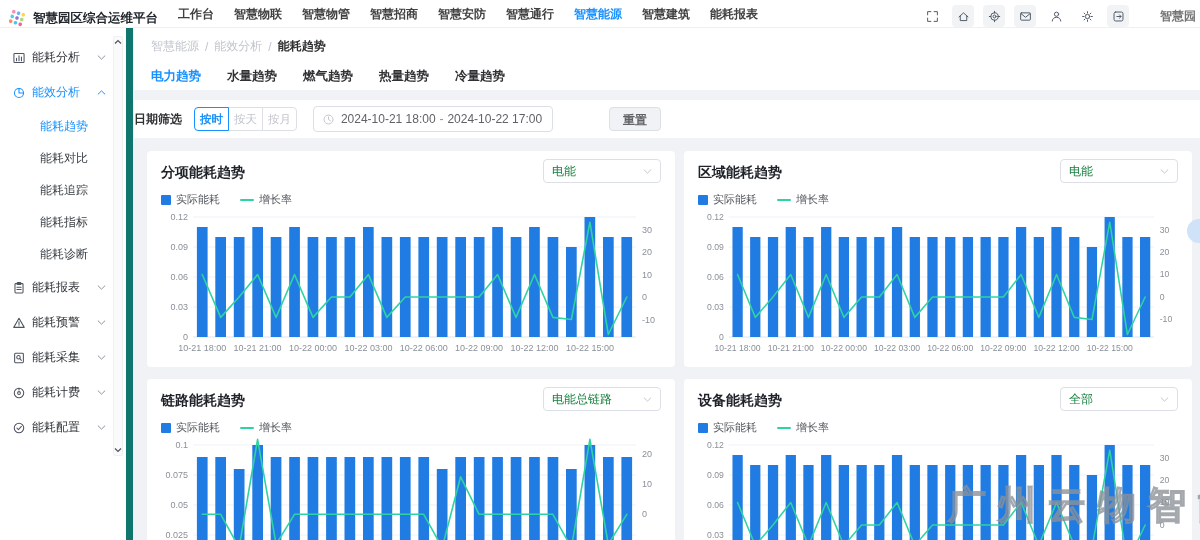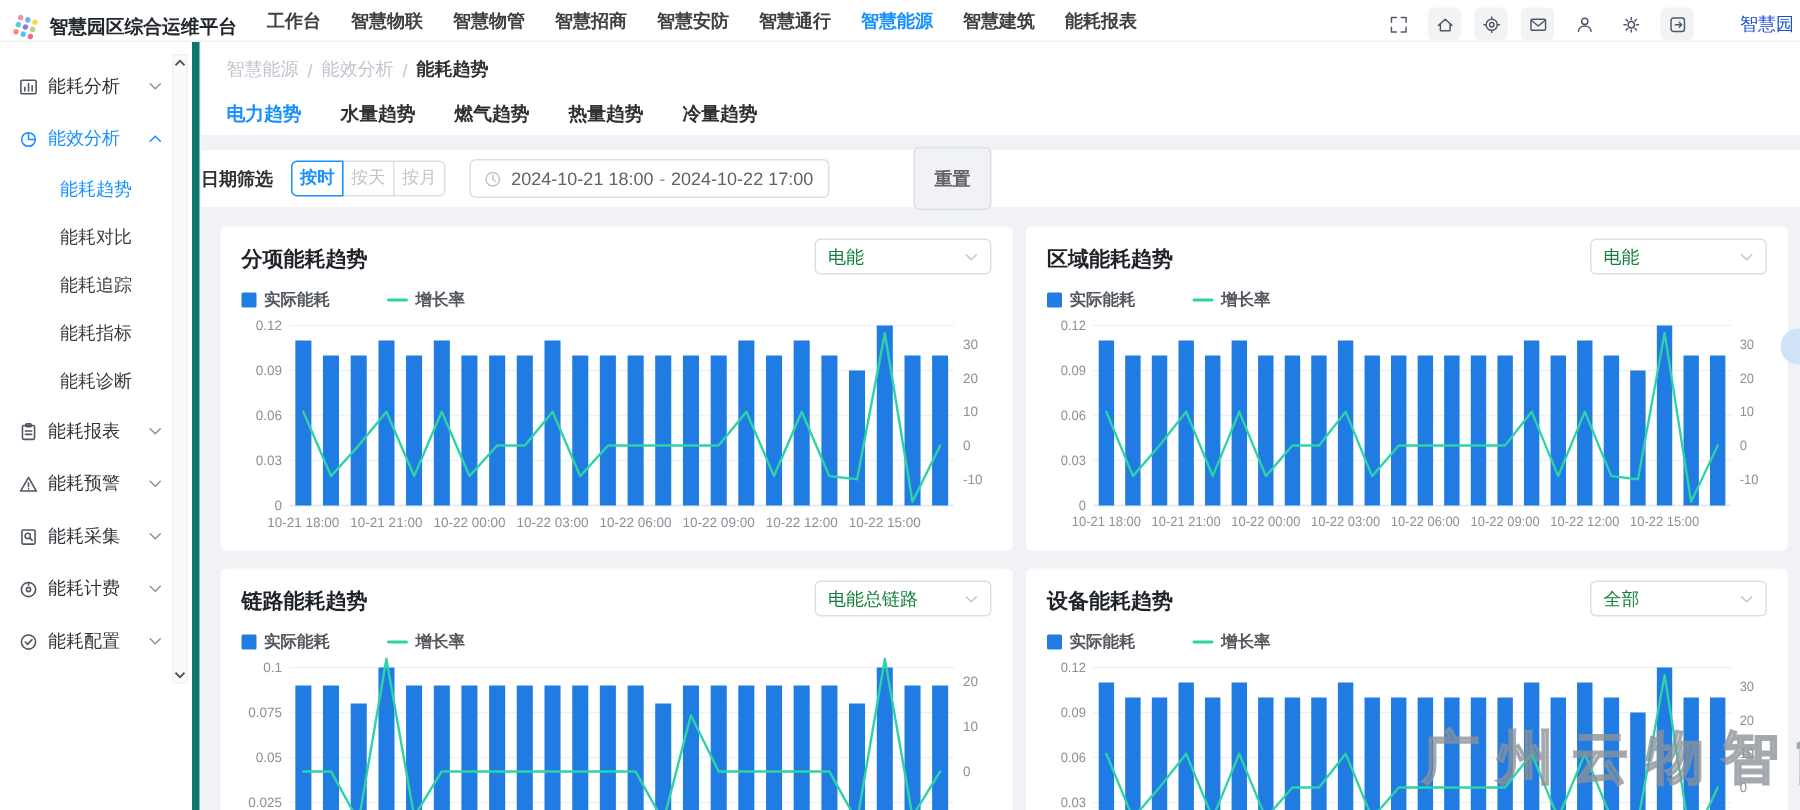--- a/index.html
+++ b/index.html
@@ -14,25 +14,25 @@
   .logo{width:18px;height:18px;margin-right:7px;flex:0 0 auto;}
   .app-title{font-size:12.5px;font-weight:700;color:#23272e;margin-right:10px;white-space:nowrap;}
   .main-nav{display:flex;align-items:center;height:100%;}
   .nav-item{padding:0 10px;font-size:12px;font-weight:600;color:#404040;cursor:pointer;
             white-space:nowrap;line-height:28px;}
   .nav-item.active{color:#1890ff;}
   .nav-right{margin-left:auto;display:flex;align-items:center;gap:9px;flex:0 0 auto;}
   .nav-icon{width:22px;height:22px;border-radius:4px;display:flex;align-items:center;
             justify-content:center;color:#4e5969;cursor:pointer;flex:0 0 auto;}
   .nav-icon.has-bg{background:#f2f3f5;}
-  .nav-user{font-size:12px;font-weight:400;color:#1d4ed8;white-space:nowrap;width:40px;overflow:hidden;margin-left:22px;}
+  .nav-user{font-size:12px;font-weight:700;color:#737373;white-space:nowrap;width:40px;overflow:hidden;margin-left:22px;}
 
   
   .sidebar{position:absolute;top:28px;left:0;width:133px;bottom:0;background:#fff;
-           border-right:5px solid #0f766e;z-index:10;box-sizing:border-box;}
+           border-right:7px solid #0f766e;z-index:10;box-sizing:border-box;}
   .side-list{padding-top:12px;}
   .side-item{display:flex;align-items:center;height:35px;padding:0 24px 0 12px;font-size:12px;
              color:#2f3338;cursor:pointer;position:relative;}
   .side-item .si-icon{display:flex;margin-right:6px;color:#4e5560;}
   .side-item .si-arrow{position:absolute;right:20px;color:#8a9099;display:flex;}
   .side-item.active,.side-item.active .si-icon,.side-item.active .si-arrow{color:#1890ff;}
   .side-sub{height:32px;line-height:32px;padding-left:40px;font-size:12px;color:#3a3f45;cursor:pointer;}
   .side-sub.active{color:#1890ff;}
   .side-scroll{position:absolute;top:8px;right:3px;width:10px;height:420px;background:#fafafa;
                border:1px solid #f0f0f0;border-radius:2px;display:flex;flex-direction:column;
@@ -59,34 +59,34 @@
        font-size:11.5px;color:#c0c4cc;margin-left:-1px;cursor:pointer;box-sizing:border-box;
        position:relative;}
   .seg:first-child{border-radius:4px 0 0 4px;margin-left:0;}
   .seg:last-child{border-radius:0 4px 4px 0;}
   .seg.active{border-color:#1890ff;color:#1890ff;font-weight:700;z-index:2;}
   .date-box{margin-left:16px;width:240px;height:26px;border:1px solid #dcdfe6;border-radius:4px;
             display:flex;align-items:center;padding:0 8px;box-sizing:border-box;background:#fff;}
   .date-box .clock{display:flex;color:#c0c4cc;margin-right:4px;}
   .date-val{flex:1;text-align:center;font-size:12px;color:#606266;cursor:text;}
   .date-sep{color:#909399;font-size:12px;padding:0 2px;}
-  .reset-btn{margin-left:56px;height:42px;line-height:24px;padding:0 13px;background:#f0f2f5;
+  .reset-btn{margin-left:56px;height:24px;line-height:24px;padding:0 13px;background:#f0f2f5;
              border:1px solid #dcdfe6;border-radius:4px;font-size:12px;font-weight:700;
              color:#606266;cursor:pointer;box-sizing:border-box;}
 
   .charts-grid{margin-top:13px;padding:0 8px 0 13px;display:grid;
                grid-template-columns:528px 1fr;gap:12px 9px;}
   .card{background:#fff;border-radius:4px;padding:8px 14px 6px;height:216px;box-sizing:border-box;}
   .card-head{display:flex;align-items:flex-start;justify-content:space-between;}
   .card-title{font-size:14px;font-weight:700;color:#1f2329;padding-top:5px;}
   .select{width:118px;height:24px;border:1px solid #dcdfe6;border-radius:4px;display:flex;
           align-items:center;justify-content:space-between;padding:0 8px;font-size:12px;
           color:#15803d;cursor:pointer;box-sizing:border-box;}
   .select .sel-arrow{display:flex;color:#c0c4cc;}
-  .legend{display:flex;gap:38px;margin:9px 0 2px;font-weight:bold;}
+  .legend{display:flex;gap:20px;margin:9px 0 2px;}
   .legend-item{display:flex;align-items:center;gap:5px;font-size:11px;color:#54585f;cursor:pointer;}
   .lg-bar{width:10px;height:10px;border-radius:1px;}
   .lg-line{width:14px;height:2px;border-radius:2px;}
   svg.chart{width:100%;height:146px;display:block;}
   .chart .tick{font-size:9px;fill:#8a9099;}
 
   .watermark{position:absolute;left:948px;top:480px;z-index:30;pointer-events:none;
              font-size:38px;font-weight:700;letter-spacing:12px;white-space:nowrap;
              color:rgba(140,145,152,.18);-webkit-text-stroke:1.2px rgba(140,145,152,.75);}
   .helper-blob{position:absolute;right:-11px;top:219px;width:24px;height:24px;border-radius:50%;

